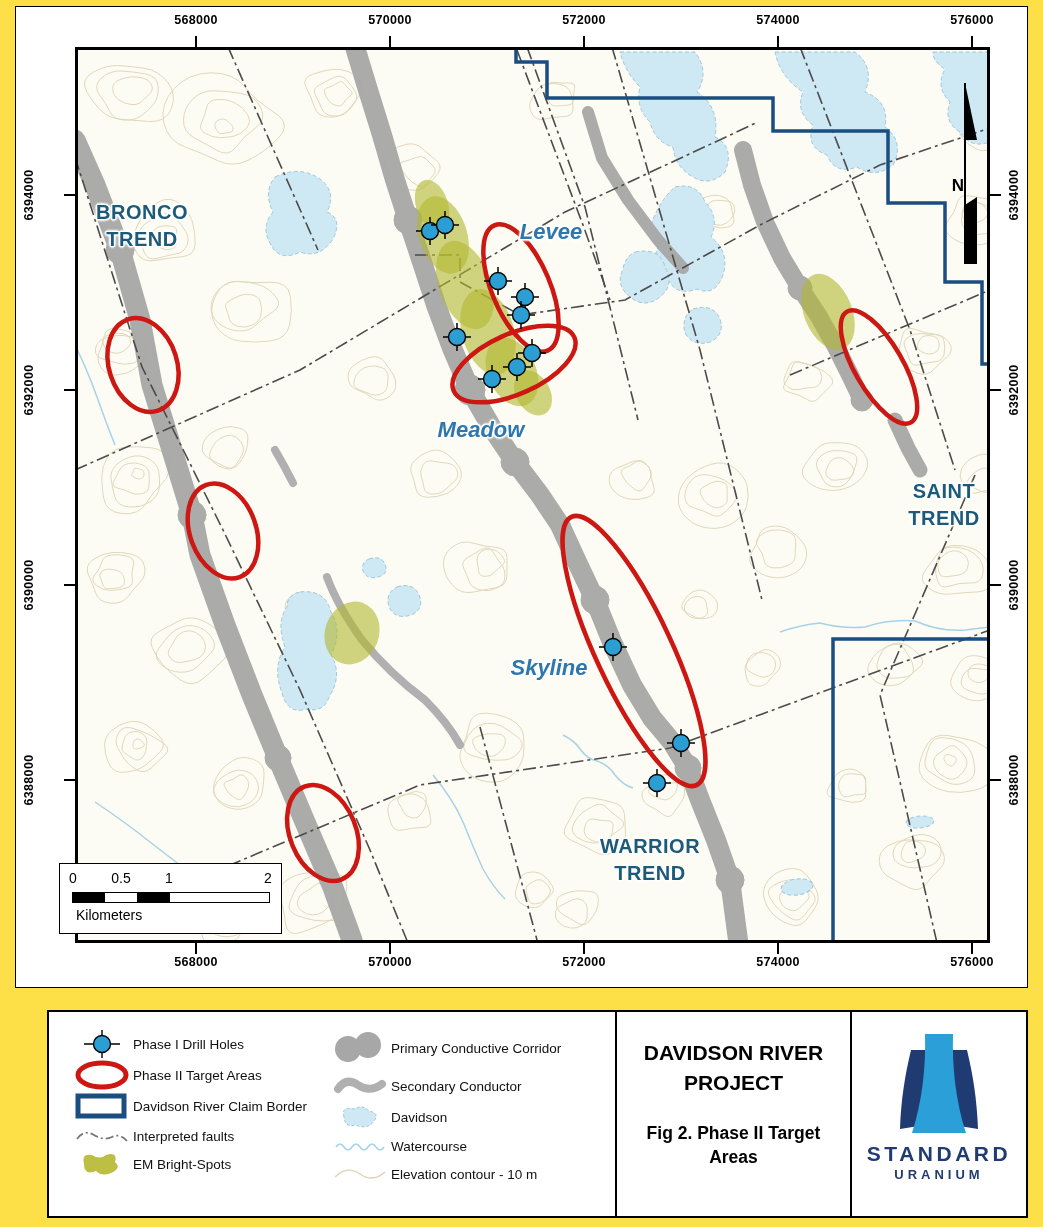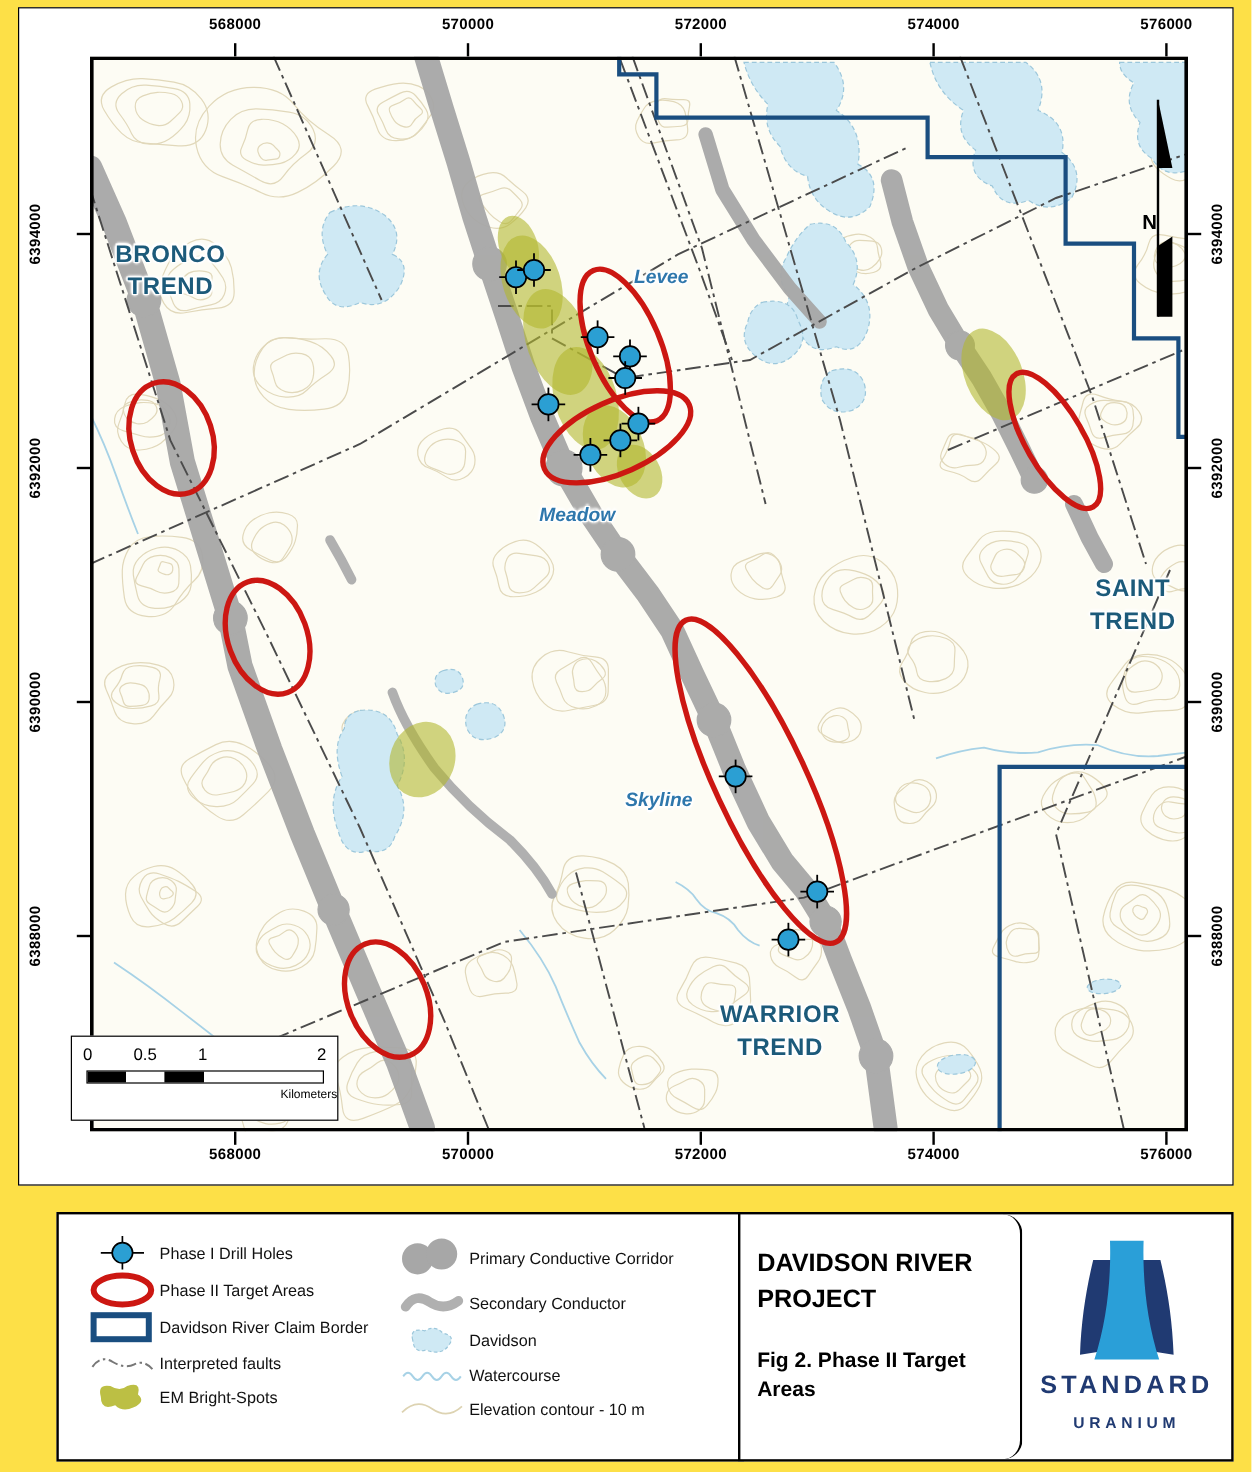--- a/index.html
+++ b/index.html
@@ -12,44 +12,44 @@
   .tick{position:absolute;background:#000;}
   .axis-x{position:absolute;transform:translateX(-50%);font-size:12.5px;font-weight:bold;color:#000;
           letter-spacing:0.3px;white-space:nowrap;}
   .axis-y{position:absolute;transform:translate(-50%,-50%) rotate(-90deg);font-size:12.5px;
           font-weight:bold;color:#000;letter-spacing:0.3px;white-space:nowrap;}
   .halo{text-shadow:-1px -1px 0 #fff,1px -1px 0 #fff,-1px 1px 0 #fff,1px 1px 0 #fff,
         0 -2px 2px #fff,0 2px 2px #fff,-2px 0 2px #fff,2px 0 2px #fff;}
   .trend-label{position:absolute;transform:translate(-50%,-50%);text-align:center;
         color:#1c5a7a;font-weight:bold;font-size:20px;line-height:1.35;letter-spacing:0.5px;white-space:nowrap;}
   .target-label{position:absolute;transform:translate(-50%,-50%);color:#2e77ac;font-weight:bold;
-        font-style:italic;font-size:16px;white-space:nowrap;}
+        font-style:italic;font-size:22px;white-space:nowrap;}
   
   #scalebar{position:absolute;left:59px;top:863px;width:221px;height:69px;background:#fff;
         border:1px solid #000;}
   #scalebar .num{position:absolute;top:6px;transform:translateX(-50%);font-size:14px;color:#000;}
   #sb-bar{position:absolute;left:12px;top:28px;width:196px;height:9px;border:1px solid #000;background:#fff;}
   .sb-seg{position:absolute;top:0;height:9px;background:#000;}
-  #sb-unit{position:absolute;left:16px;right:0;top:43px;text-align:right;font-size:10px;color:#000;}
+  #sb-unit{position:absolute;left:16px;right:0;top:43px;text-align:left;font-size:14px;color:#000;}
   
   #north-arrow{position:absolute;left:945px;top:83px;}
   
   #legend-box{left:15px;top:1010px;width:569px;height:204px;margin-left:32px;}
   .lrow{position:absolute;height:32px;display:flex;align-items:center;}
   .lsym{width:62px;display:flex;justify-content:center;align-items:center;flex:none;}
   .ltext{font-size:13.5px;color:#111;white-space:nowrap;}
   
   #title-box{left:615px;top:1010px;width:409px;height:204px;display:flex;}
-  #title-cell{width:235px;border-right:2px solid #000;box-sizing:border-box;
-        padding:26px 14px 0 14px;border-radius:16px;}
+  #title-cell{width:235px;border-right:2px solid #000;box-sizing:border-box;text-align:center;
+        padding:26px 14px 0 14px;}
   #title-cell .t1{font-size:21px;font-weight:bold;color:#000;line-height:1.45;}
   #title-cell .t2{font-size:17.5px;font-weight:bold;color:#000;line-height:1.4;margin-top:22px;}
   #logo-cell{flex:1;text-align:center;padding-top:18px;}
   .brand{font-size:21px;font-weight:bold;color:#203a72;letter-spacing:3.5px;margin-top:4px;}
-  .brand-sub{font-size:13px;font-weight:bold;color:#203a72;letter-spacing:4px;margin-top:11px;}
+  .brand-sub{font-size:13px;font-weight:bold;color:#203a72;letter-spacing:4px;margin-top:1px;}
 </style>
 </head>
 <body>
 
 <div id="page">
 
   <div class="box" id="map-figure" style="border-width:1.5px;"></div>
 
   <svg id="map-svg" width="915" height="896" viewBox="0 0 915 896">
     <defs>

